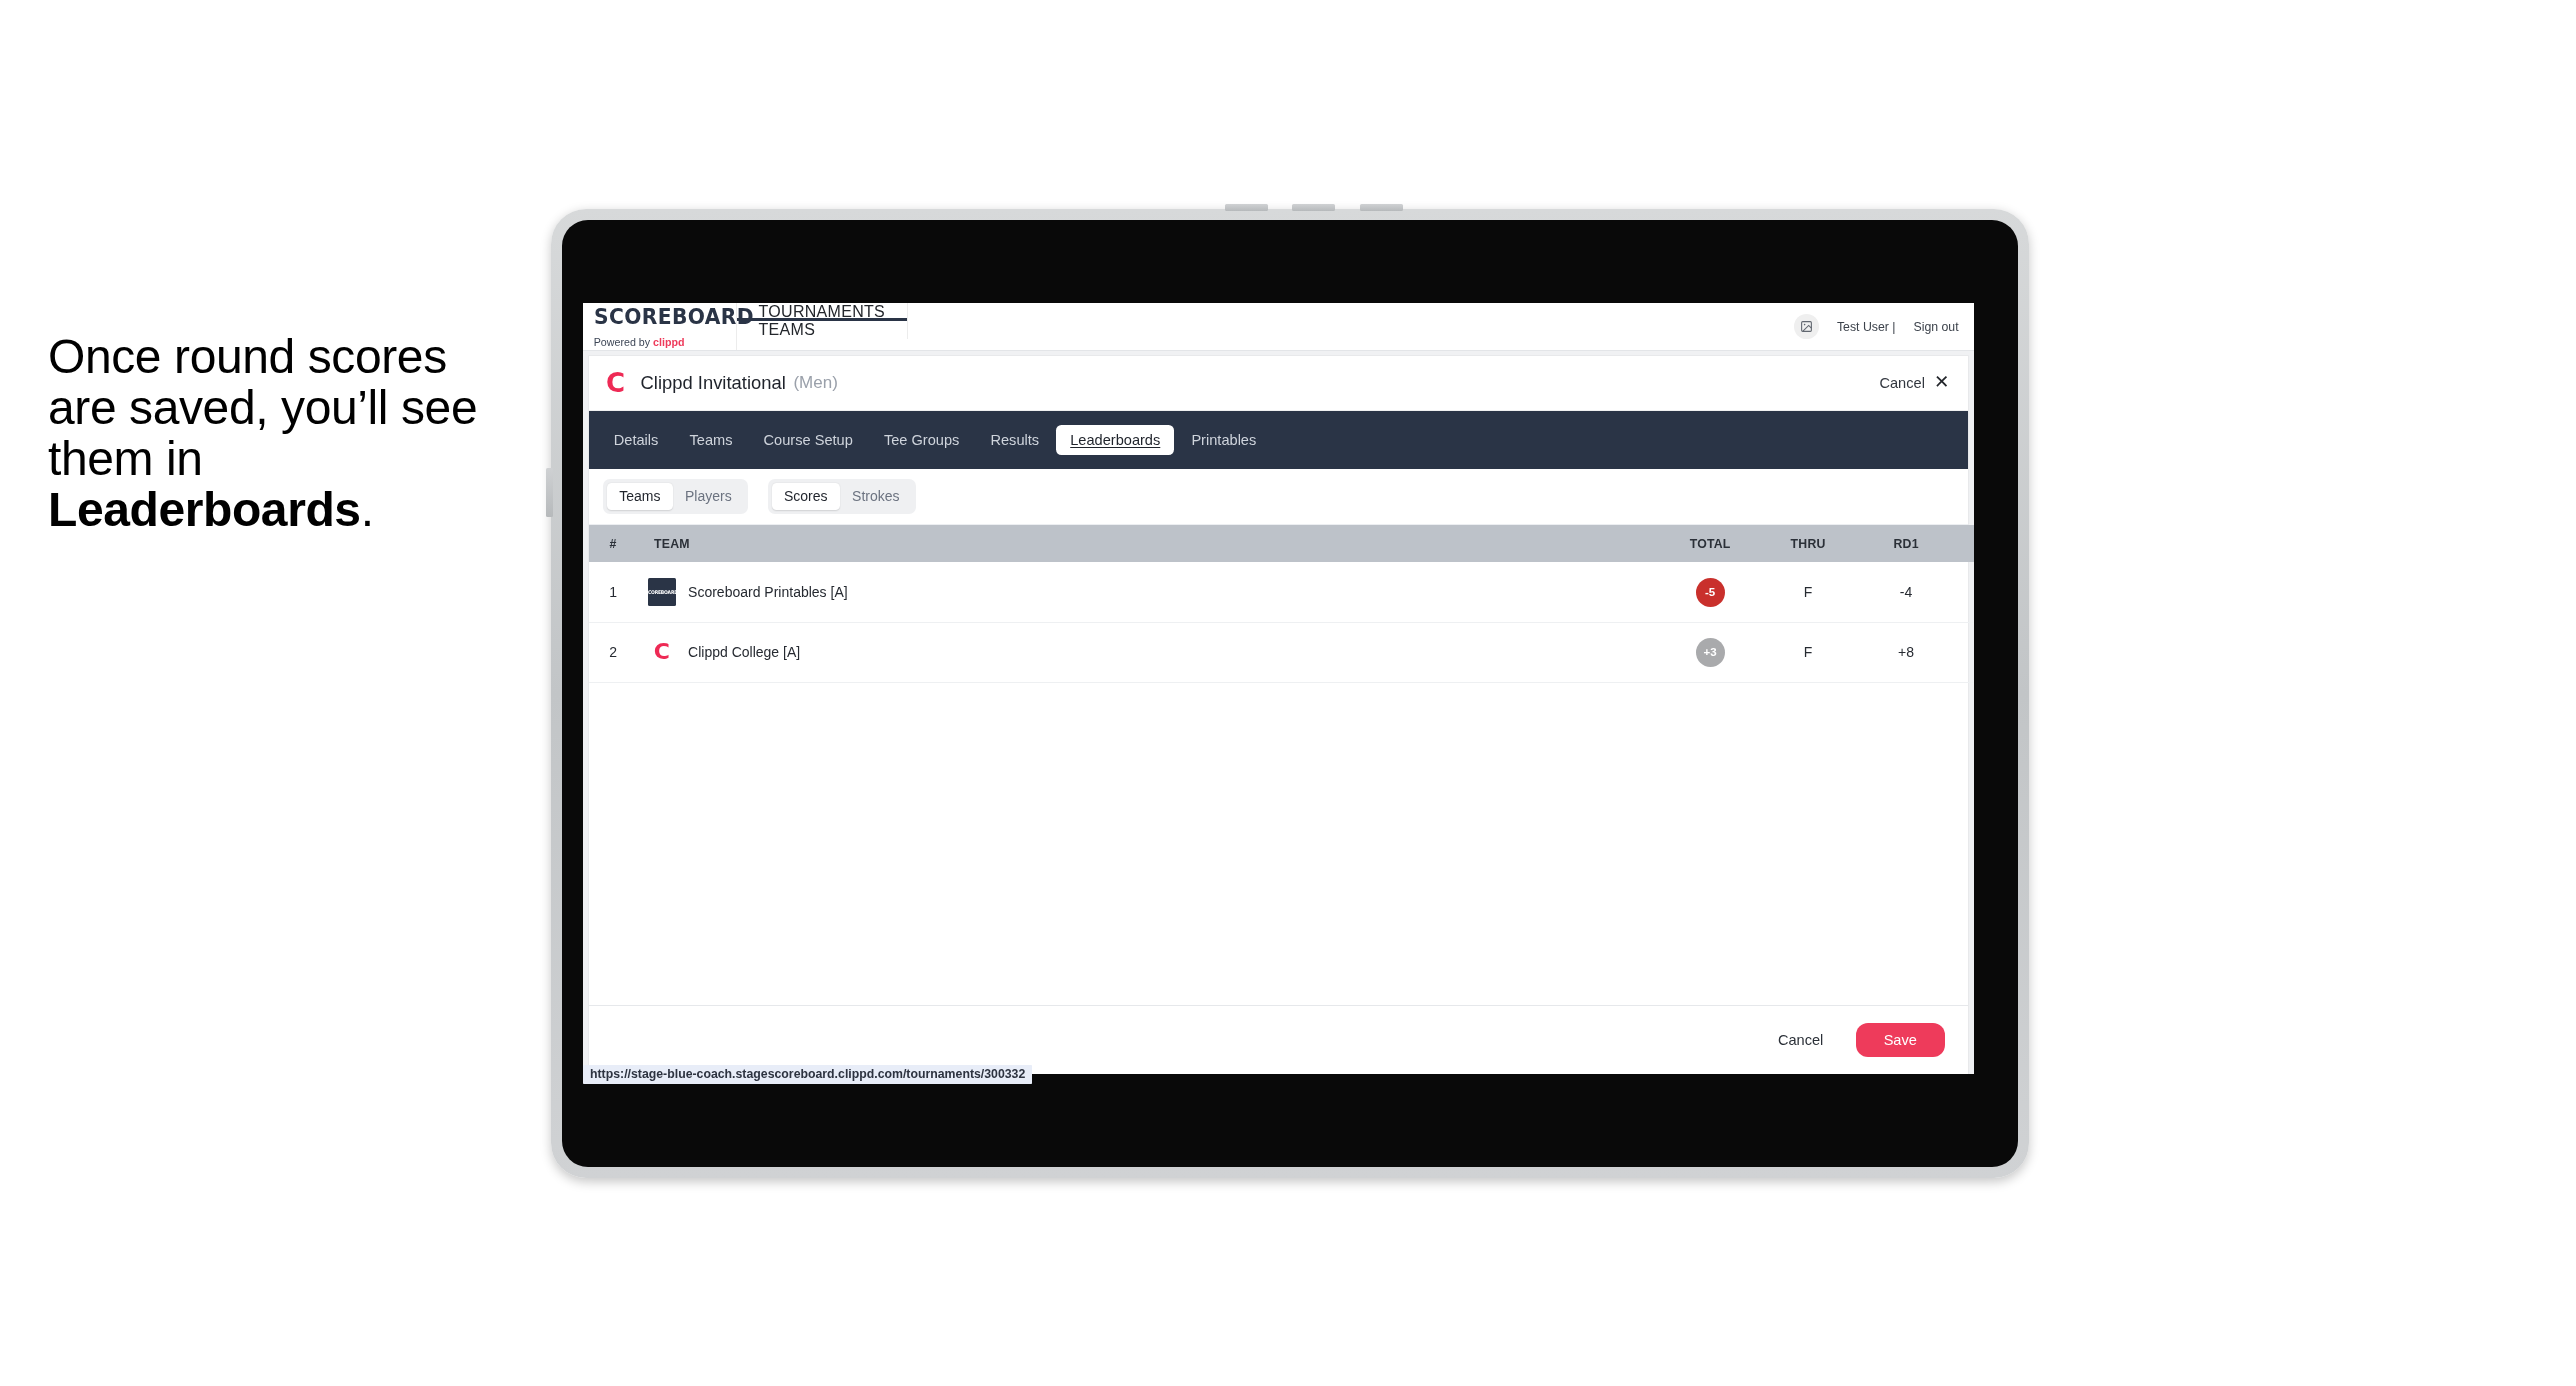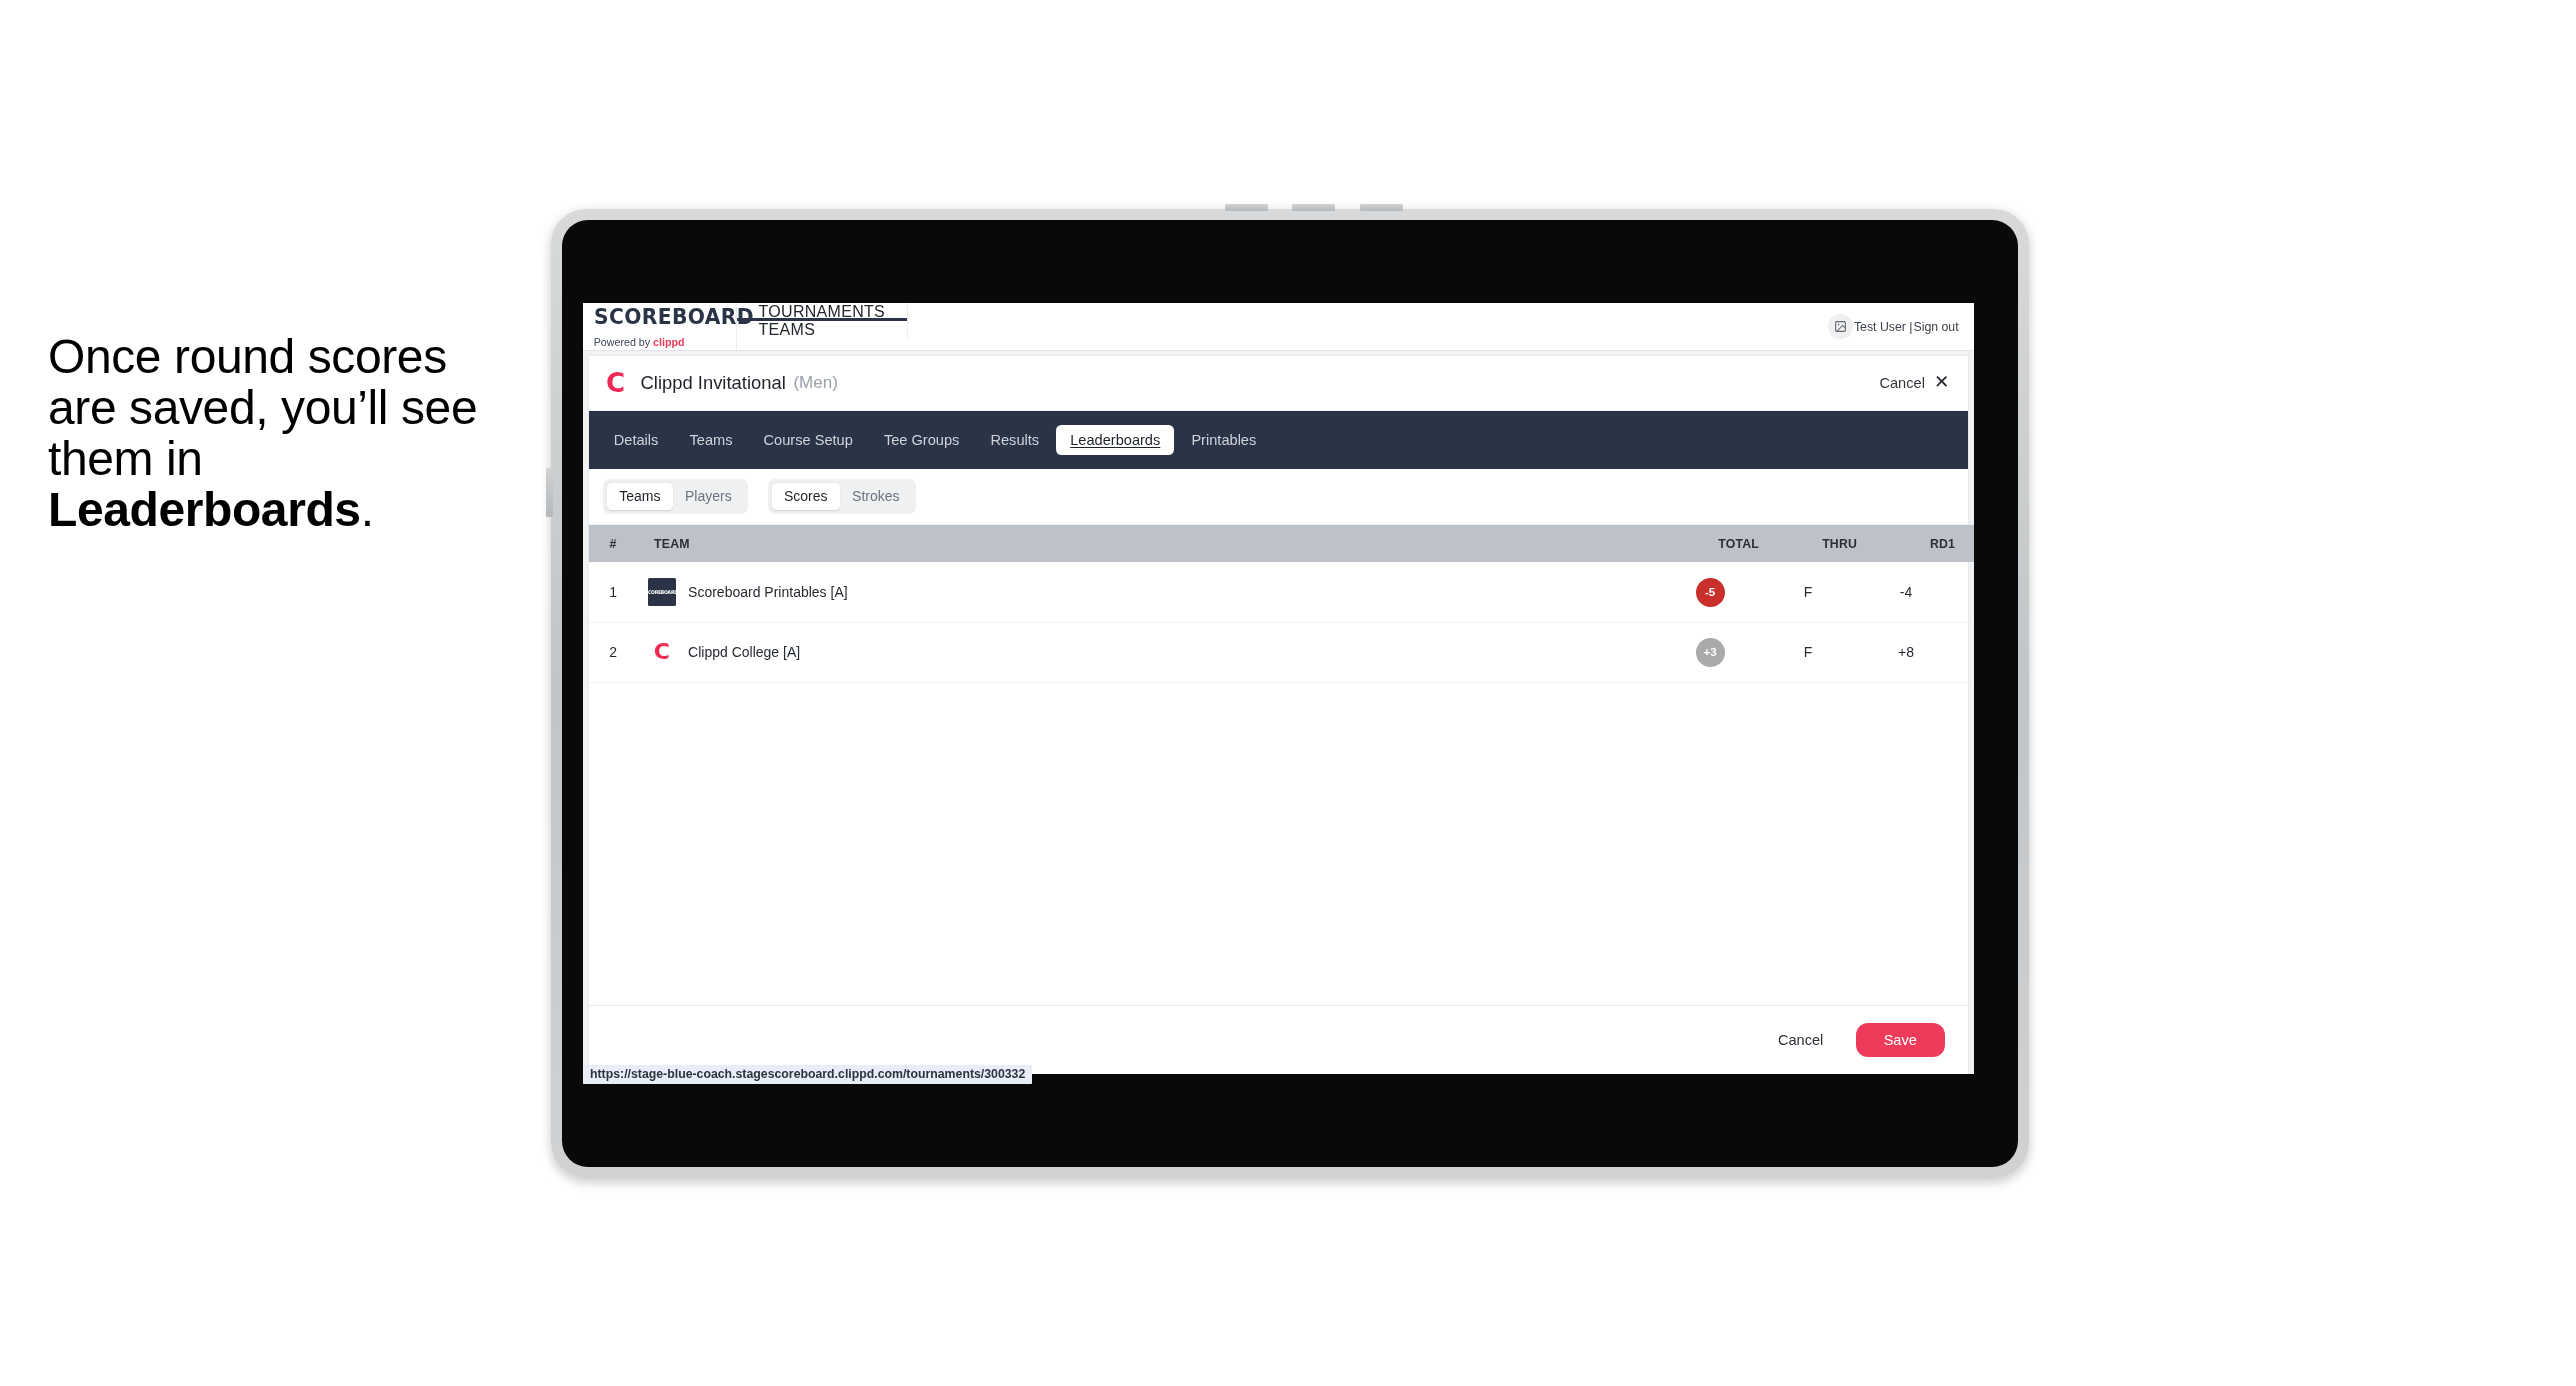--- a/index.html
+++ b/index.html
@@ -114,21 +114,21 @@
   }
   .navtab.active::after {
     content: "";
     position: absolute; left: 0; right: 0; bottom: 0;
     height: 3.1px; background: #2a3446;
   }
 
   .appbar-right {
     margin-left: auto;
     display: flex; align-items: center;
-    padding-right: 15.4px; gap: 1px;
+    padding-right: 15.4px; gap: 18px;
   }
   .avatar {
     width: 24.6px; height: 24.6px; border-radius: 50%;
     background: #efefef;
     display: flex; align-items: center; justify-content: center;
     color: #616770;
   }
   .avatar svg { width: 13px; height: 13px; }
   .user-name { font-size: 12.3px; color: #3c424b; }
   .sign-out  { font-size: 12.3px; color: #3c424b; cursor: pointer; }
@@ -208,21 +208,21 @@
 
   
   .tbl { width: 100%; border-collapse: collapse; table-layout: fixed; }
   .tbl thead th {
     background: #bdc2c9;
     color: #2b3038;
     font-size: 12.3px;
     font-weight: 700;
     letter-spacing: 0.2px;
     height: 37px;
-    text-align: right;
+    text-align: center;
     border: none;
   }
   .th-num  { width: 48px;  text-align: center !important; }
   .th-team { width: 675px; text-align: left !important; padding-left: 17px; }
   .th-flex { width: 349px; }
   .th-col  { width: 98px; }
 
   .tbl tbody td {
     height: 60px;
     font-size: 14px;

